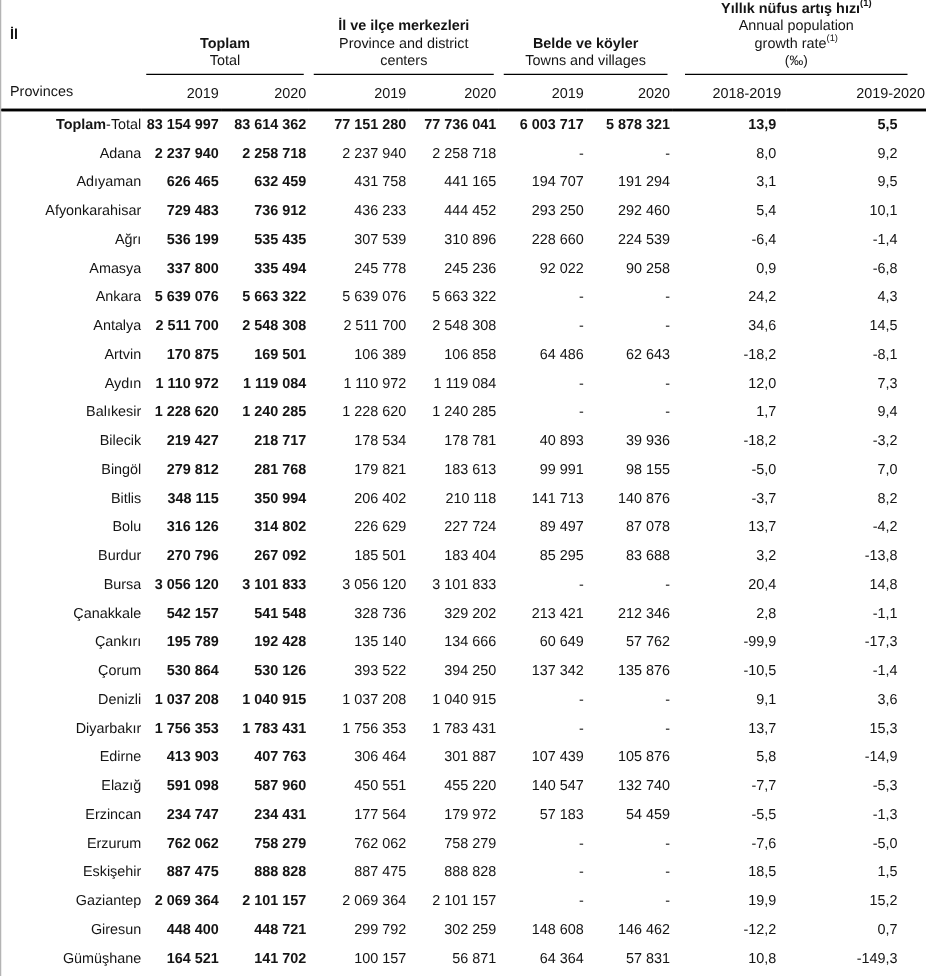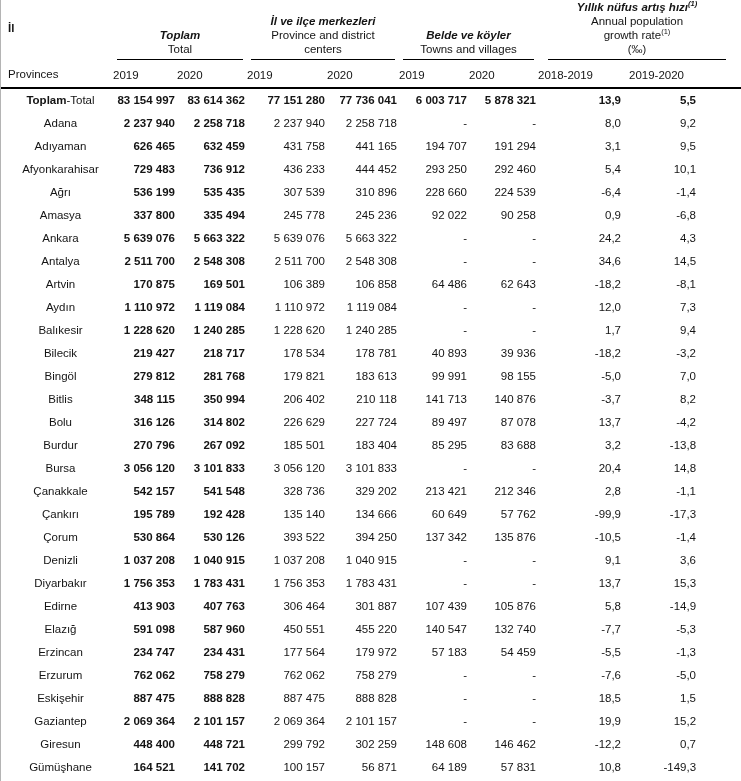--- a/index.html
+++ b/index.html
@@ -43,41 +43,41 @@
   .il-en { font-weight: normal; margin-top: 32px; }
 
   .group-box {
     margin: 0 4px;
     padding-bottom: 3px;
     border-bottom: 1px solid #000;
     text-align: center;
     line-height: 14px;
   }
   .group-box.rate-box { margin-left: 10px; margin-right: 16px; }
-  .g-tr { font-weight: bold; font-style: italic; }
+  .g-tr { font-weight: bold; }
   .g-en { font-weight: normal; }
   .g-unit { font-weight: normal; font-size: 11px; }
   sup.fnote { font-size: 7.5px; vertical-align: super; line-height: 0; }
 
-  .year-row th { text-align: left; padding-right: 2px; }
+  .year-row th { text-align: right; padding-right: 2px; }
   .year-row th.y-rate1 { padding-right: 4px; }
   .year-row th.y-rate2 { }
 
   
   tbody td {
     height: 23px;
     vertical-align: middle;
     white-space: nowrap;
     overflow: hidden;
   }
-  td.prov { text-align: center; padding-left: 7px; }
+  td.prov { text-align: right; padding-left: 7px; }
   td.num  { text-align: right; padding-right: 2px; }
   td.bold { font-weight: bold; }
   td.rate1 { padding-right: 8px; }
-  td.rate2 { padding-right: 46px; }
+  td.rate2 { padding-right: 24px; }
   tr.total-row td { font-weight: bold; }
   tr.total-row td.prov .lab-en { font-weight: normal; }
 </style>
 </head>
 <body>
 
 <div class="page">
   <table class="pop-table">
     <colgroup>
       <col style="width:112px">
@@ -455,21 +455,21 @@
       <td class="num">146 462</td>
       <td class="num rate1">-12,2</td>
       <td class="num rate2">0,7</td>
     </tr>
         <tr>
       <td class="prov">Gümüşhane</td>
       <td class="num bold">164 521</td>
       <td class="num bold">141 702</td>
       <td class="num">100 157</td>
       <td class="num">56 871</td>
-      <td class="num">64 189</td>
+      <td class="num">64 364</td>
       <td class="num">57 831</td>
       <td class="num rate1">10,8</td>
       <td class="num rate2">-149,3</td>
     </tr>
       </tbody>
   </table>
 
 </div>
 
 </body></html>

